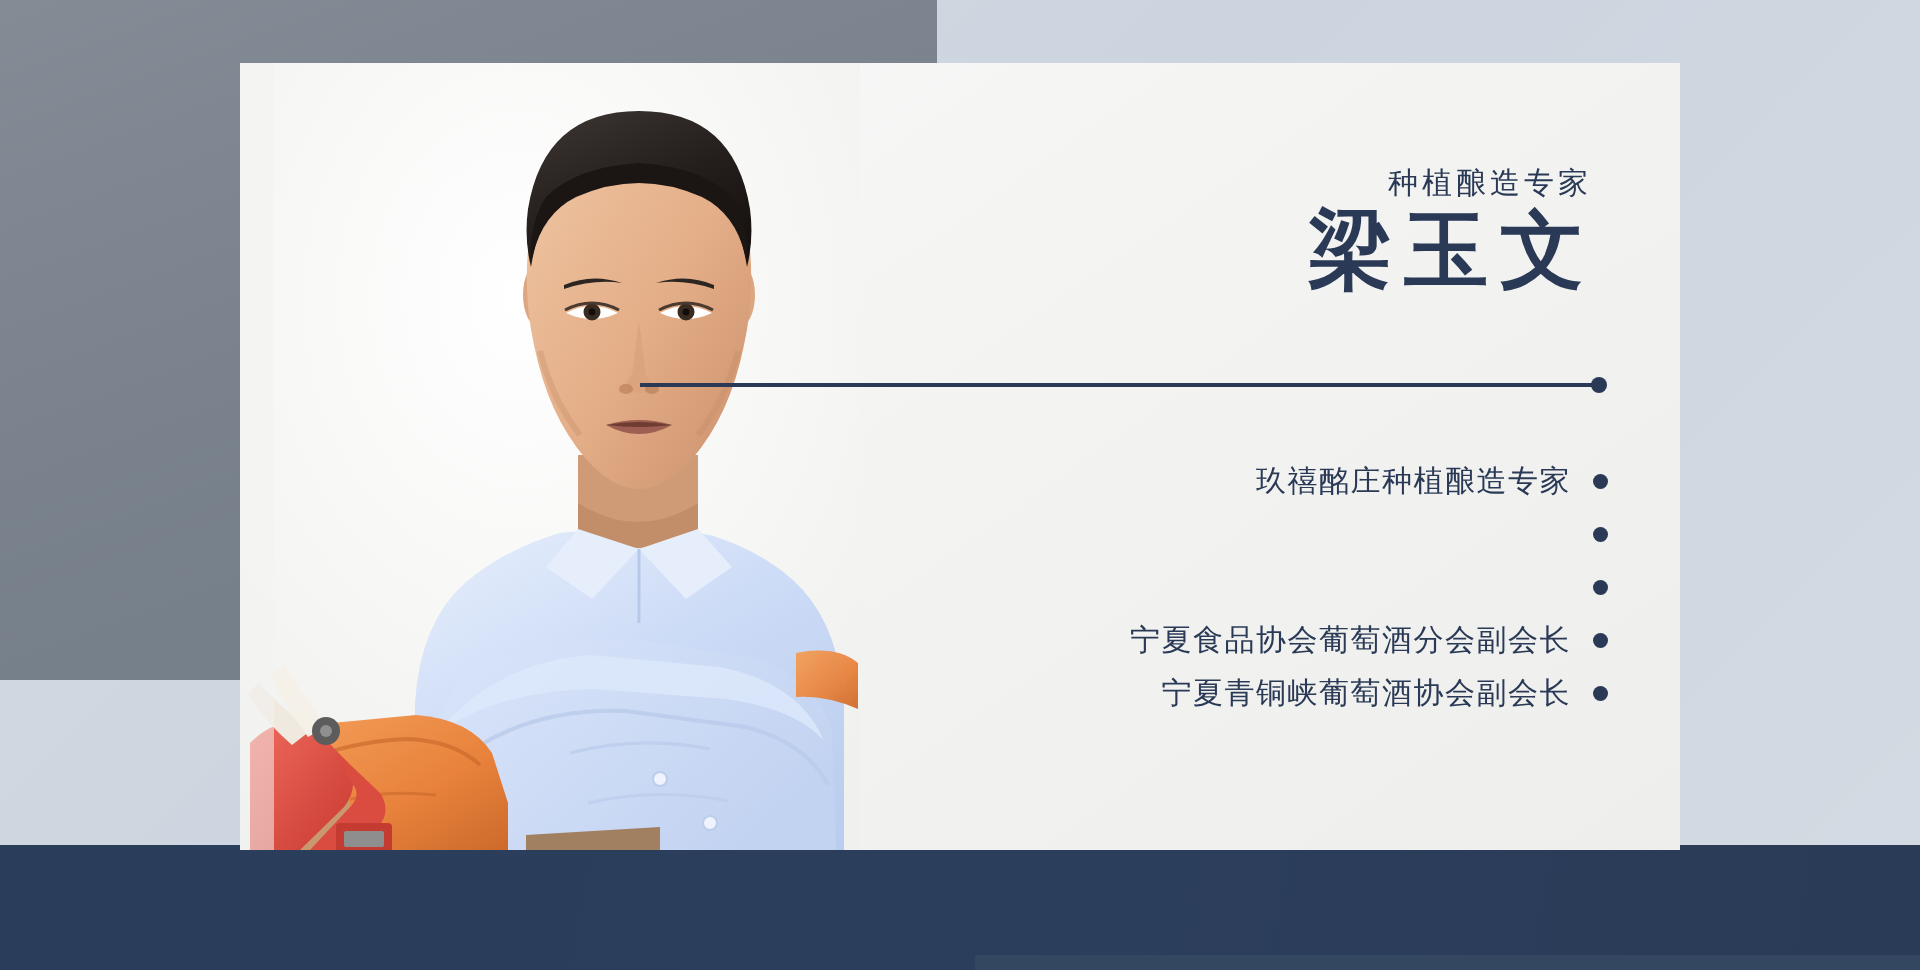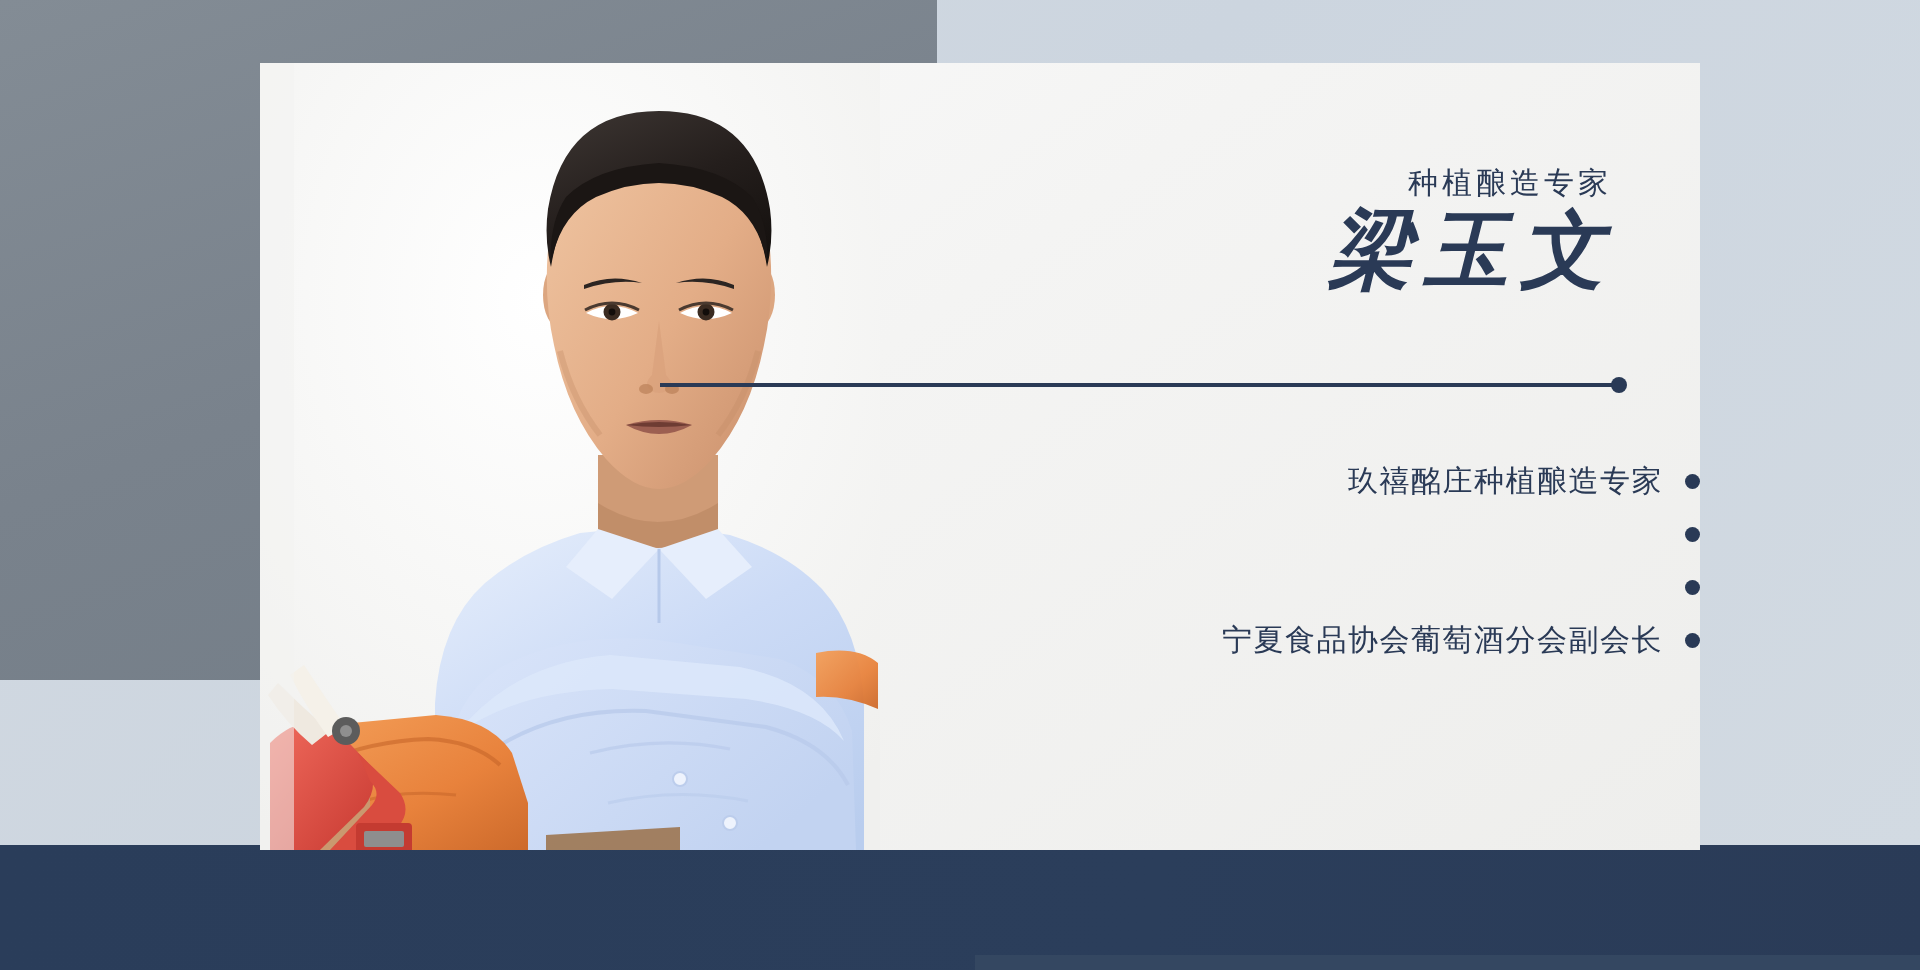--- a/index.html
+++ b/index.html
@@ -26,21 +26,20 @@
   .bg-navy-foot{
     position:absolute;left:975px;top:955px;width:945px;height:15px;
     background:#344761;
   }
 
   
   .card{
     position:absolute;left:240px;top:63px;width:1440px;height:787px;
     background:linear-gradient(145deg,#fafafa 0%,#f4f4f3 40%,#eeeeec 100%);
     overflow:hidden;
-    margin-left:20px;
   }
 
   
   .portrait{
     position:absolute;left:0px;top:0px;width:620px;height:787px;
     overflow:hidden;
   }
   .portrait svg{position:absolute;left:0;top:0;}
 
   
@@ -50,39 +49,40 @@
   .role{
     position:absolute;right:88px;top:100px;
     font-size:30px;letter-spacing:4px;color:#2a3a56;
     font-family:"Liberation Sans","DejaVu Sans",sans-serif;
     white-space:nowrap;text-align:right;
   }
   .name{
     position:absolute;right:84px;top:142px;
     font-size:84px;letter-spacing:12px;color:#2a3a56;
     font-family:"Liberation Serif","DejaVu Serif",serif;
-    font-weight:700;white-space:nowrap;text-align:right;line-height:1.1;font-style:italic;
+    font-weight:700;white-space:nowrap;text-align:right;line-height:1.1;
   }
 
   
   .divider{
     position:absolute;left:400px;top:320px;width:960px;height:4px;
     background:#2a3a56;
   }
   .divider-dot{
     position:absolute;left:1351px;top:314px;width:16px;height:16px;
     border-radius:50%;background:#2a3a56;
   }
 
   .creds{
     position:absolute;right:0px;top:392px;width:820px;
   }
   .cred-row{
     display:flex;align-items:center;justify-content:flex-end;
     height:53px;
+    padding-right:72px;
     text-align:right;
   }
   .cred-text{
     font-size:30px;letter-spacing:1.5px;color:#2a3a56;
     font-family:"Liberation Sans","DejaVu Sans",sans-serif;
     white-space:nowrap;
   }
   .cred-dot{
     width:15px;height:15px;border-radius:50%;background:#2a3a56;
     margin-left:22px;flex:0 0 auto;
@@ -227,17 +227,21 @@
         <div class="cred-row">
           <span class="cred-dot"></span>
         </div>
         <div class="cred-row">
           <span class="cred-dot"></span>
         </div>
         <div class="cred-row">
           <span class="cred-text">宁夏食品协会葡萄酒分会副会长</span>
           <span class="cred-dot"></span>
         </div>
+        <div class="cred-row">
+          <span class="cred-text">宁夏青铜峡葡萄酒协会副会长</span>
+          <span class="cred-dot"></span>
+        </div>
       </div>
     </div>
 
   </div>
 </div>
 
 </body></html>

